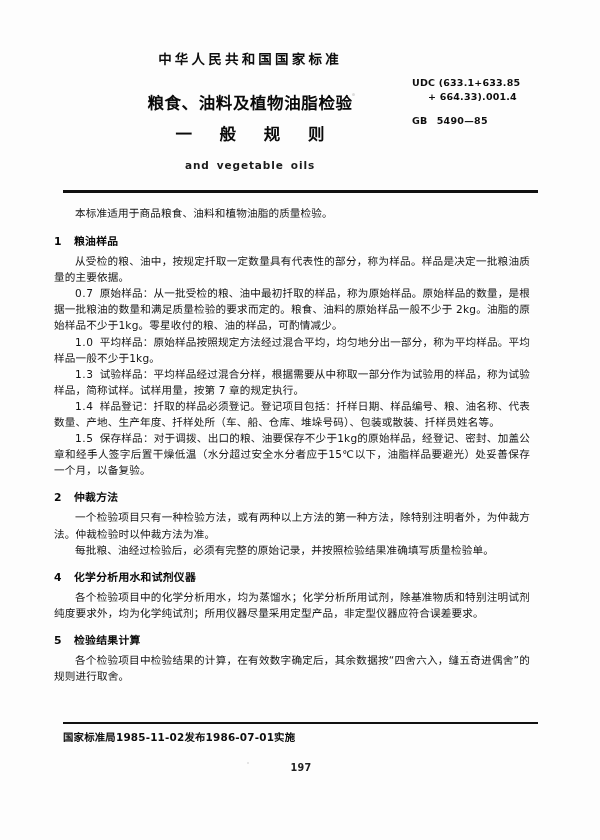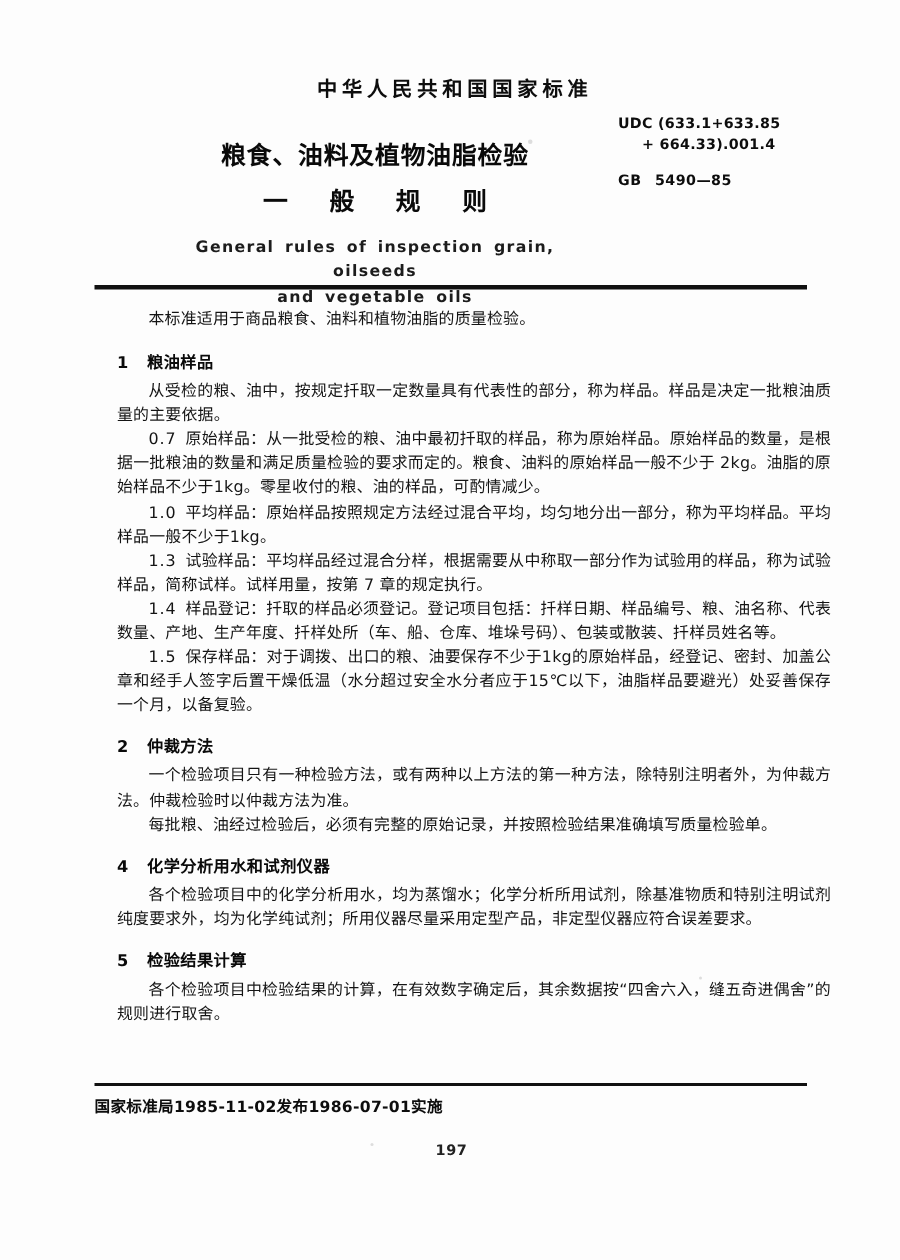--- a/index.html
+++ b/index.html
@@ -43,21 +43,20 @@
     width: 290px;
     text-align: center;
   }
 
   .national-std {
     font-size: 13.5px;
     font-weight: bold;
     letter-spacing: 3.2px;
     color: #0d0d0d;
     white-space: nowrap;
-    text-align: right;
   }
 
   .main-title {
     margin-top: 22px;
     font-size: 16.5px;
     font-weight: bold;
     letter-spacing: 0.6px;
     color: #0a0a0a;
     white-space: nowrap;
   }
@@ -115,21 +114,21 @@
     left: 63px;
     top: 722px;
     width: 475px;
     height: 2.2px;
     background: #111;
   }
 
   
   .body {
     position: absolute;
-    left: 78px;
+    left: 54px;
     top: 205px;
     width: 476px;
   }
 
   p {
     margin: 0;
     font-size: 10.6px;
     line-height: 16.1px;
     color: #141414;
     text-align: justify;
@@ -211,21 +210,20 @@
 <div class="page">
 
   <div class="header">
     <div class="header-inner">
 
       <div class="title-block">
         <div class="national-std">中华人民共和国国家标准</div>
         <div class="main-title">粮食、油料及植物油脂检验</div>
         <div class="main-title-2">一 般 规 则</div>
         <div class="en-title">
-          <div>General rules of inspection grain, oilseeds</div>
           <div>and vegetable oils</div>
         </div>
       </div>
 
       <div class="code-block">
         <div>UDC (633.1+633.85</div>
         <div class="udc-line2">+ 664.33).001.4</div>
         <div class="gb-line">
           <span>GB</span><span class="gb-num">5490—85</span>
         </div>

